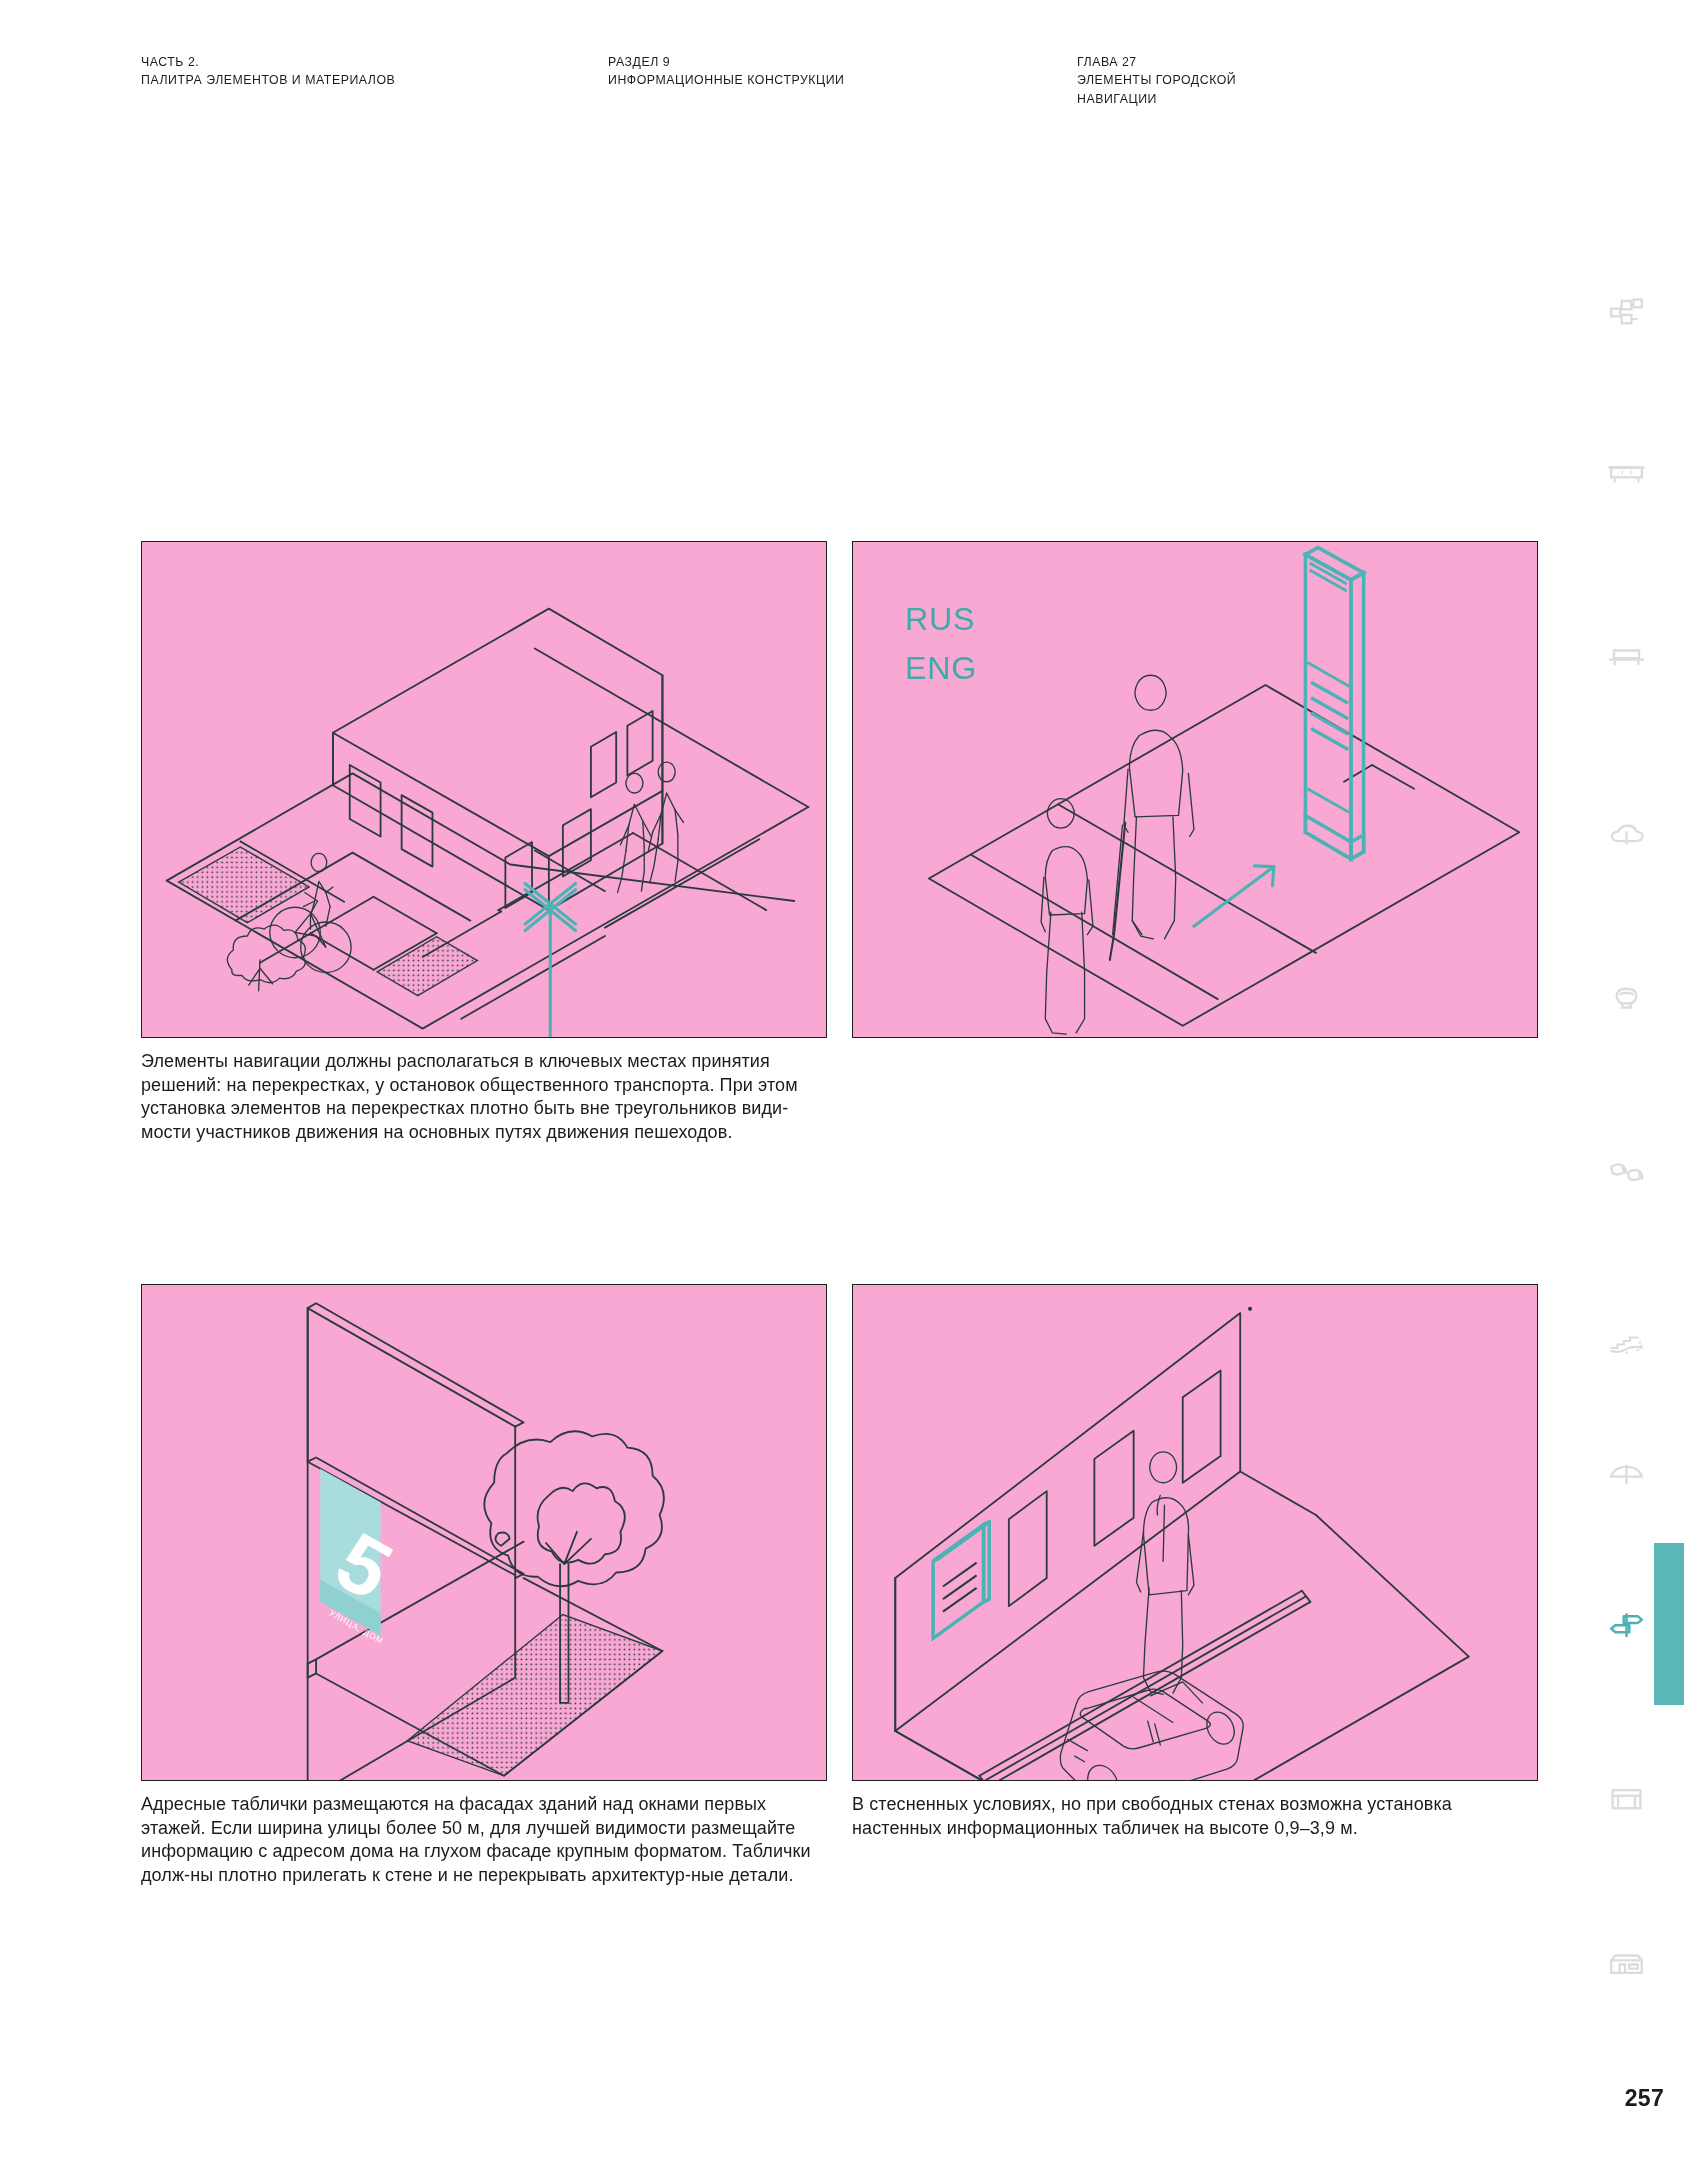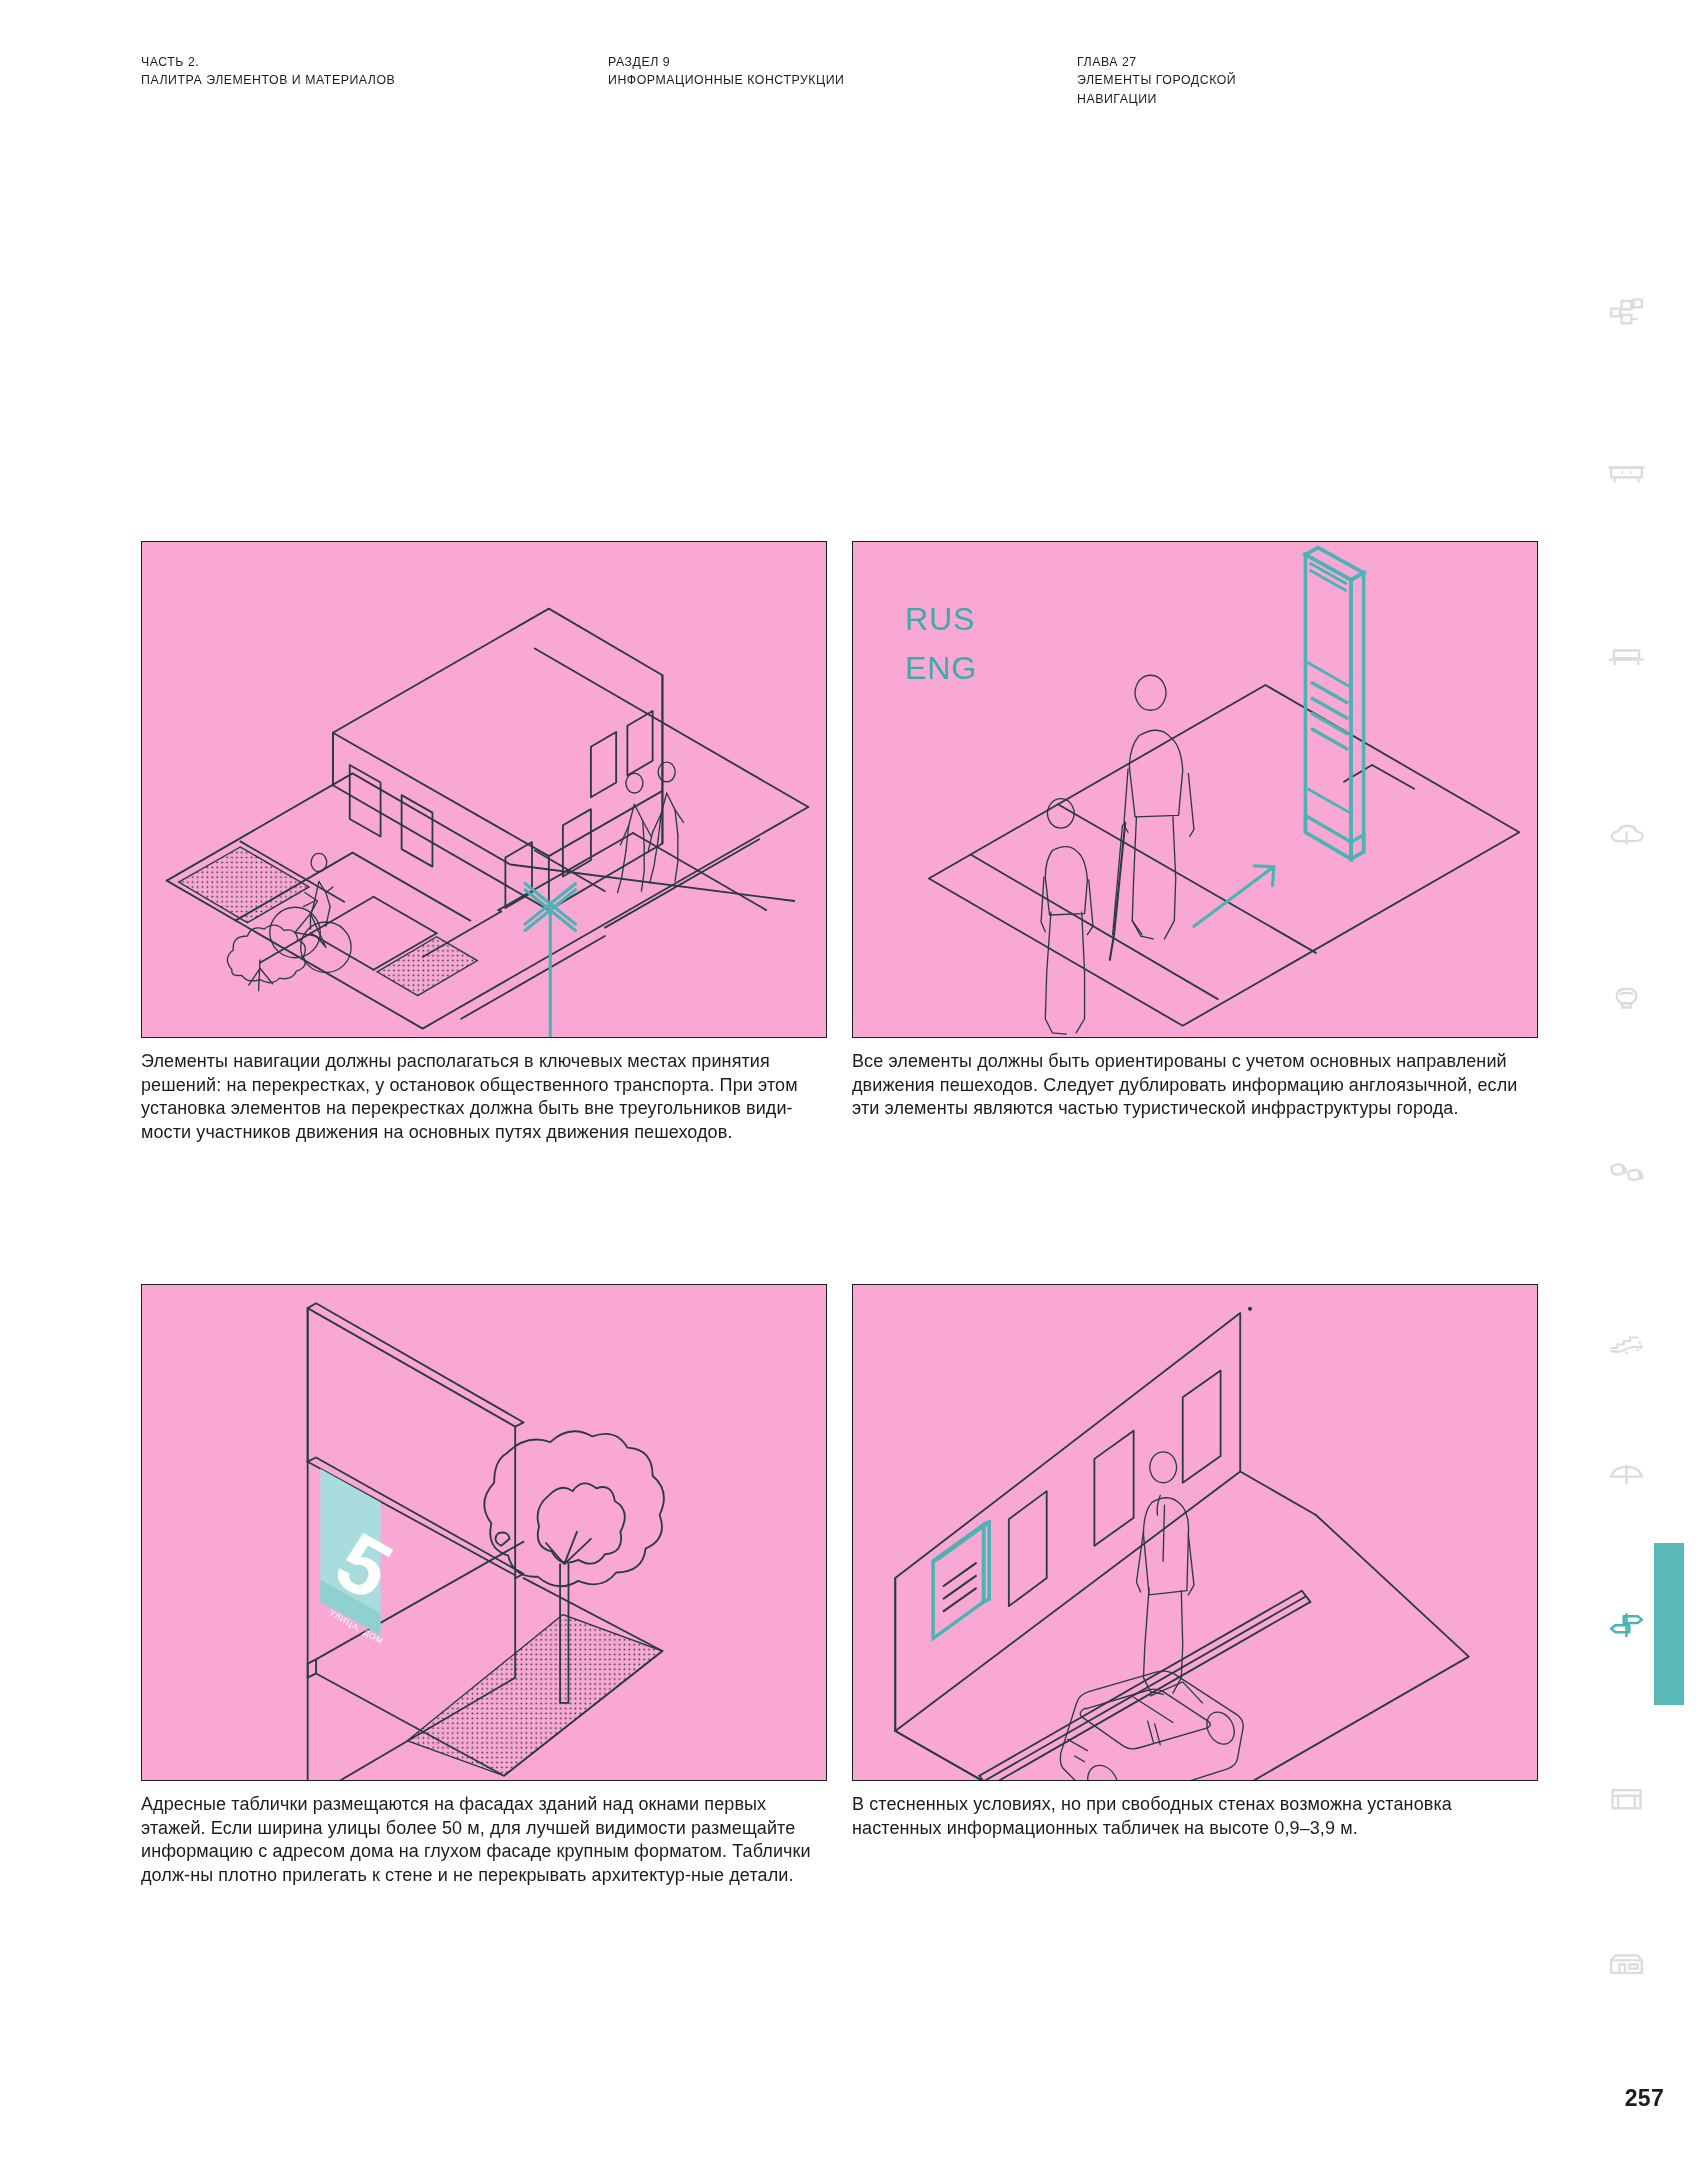--- a/index.html
+++ b/index.html
@@ -351,22 +351,21 @@
         <ellipse cx="356" cy="710" rx="20" ry="26" transform="rotate(-28 356 710)"></ellipse>
         <ellipse cx="524" cy="632" rx="18" ry="24" transform="rotate(-28 524 632)"></ellipse>
         <path d="M306 648 L334 664"></path>
         <path d="M316 672 L330 680"></path>
         <path d="M424 586 L470 566 L498 596"></path>
       </g>
       <circle cx="566" cy="34" r="3" fill="#2b3a42"></circle>
     </svg>
   </div>
 
-  <div class="caption cap-1">Элементы навигации должны располагаться в ключевых местах принятия решений: на перекрестках, у остановок общественного транспорта. При этом установка элементов на перекрестках должна быть вне треугольников види-мости участников движения на основных путях движения пешеходов.</div>
-  <div class="caption cap-2">Все элементы должны быть ориентированы с учетом основных направлений движения пешеходов. Следует дублировать информацию англоязычной, если эти элементы являются частью туристической инфраструктуры города.</div>
+  <div class="caption cap-1">Элементы навигации должны располагаться в ключевых местах принятия решений: на перекрестках, у остановок общественного транспорта. При этом установка элементов на перекрестках плотно быть вне треугольников види-мости участников движения на основных путях движения пешеходов.</div>
   <div class="caption cap-3">Адресные таблички размещаются на фасадах зданий над окнами первых этажей. Если ширина улицы более 50 м, для лучшей видимости размещайте информацию с адресом дома на глухом фасаде крупным форматом. Таблички долж-ны плотно прилегать к стене и не перекрывать архитектур-ные детали.</div>
   <div class="caption cap-4">В стесненных условиях, но при свободных стенах возможна установка настенных информационных табличек на высоте 0,9–3,9 м.</div>
 
   <div class="rail">
 
     <div class="rail-active-bar" style="top:1543px;"></div>
 
     <div class="rail-item" style="top:292px;">
       <svg viewBox="0 0 56 56">
         <g fill="none" stroke="#dcdcdc" stroke-width="3.4">

